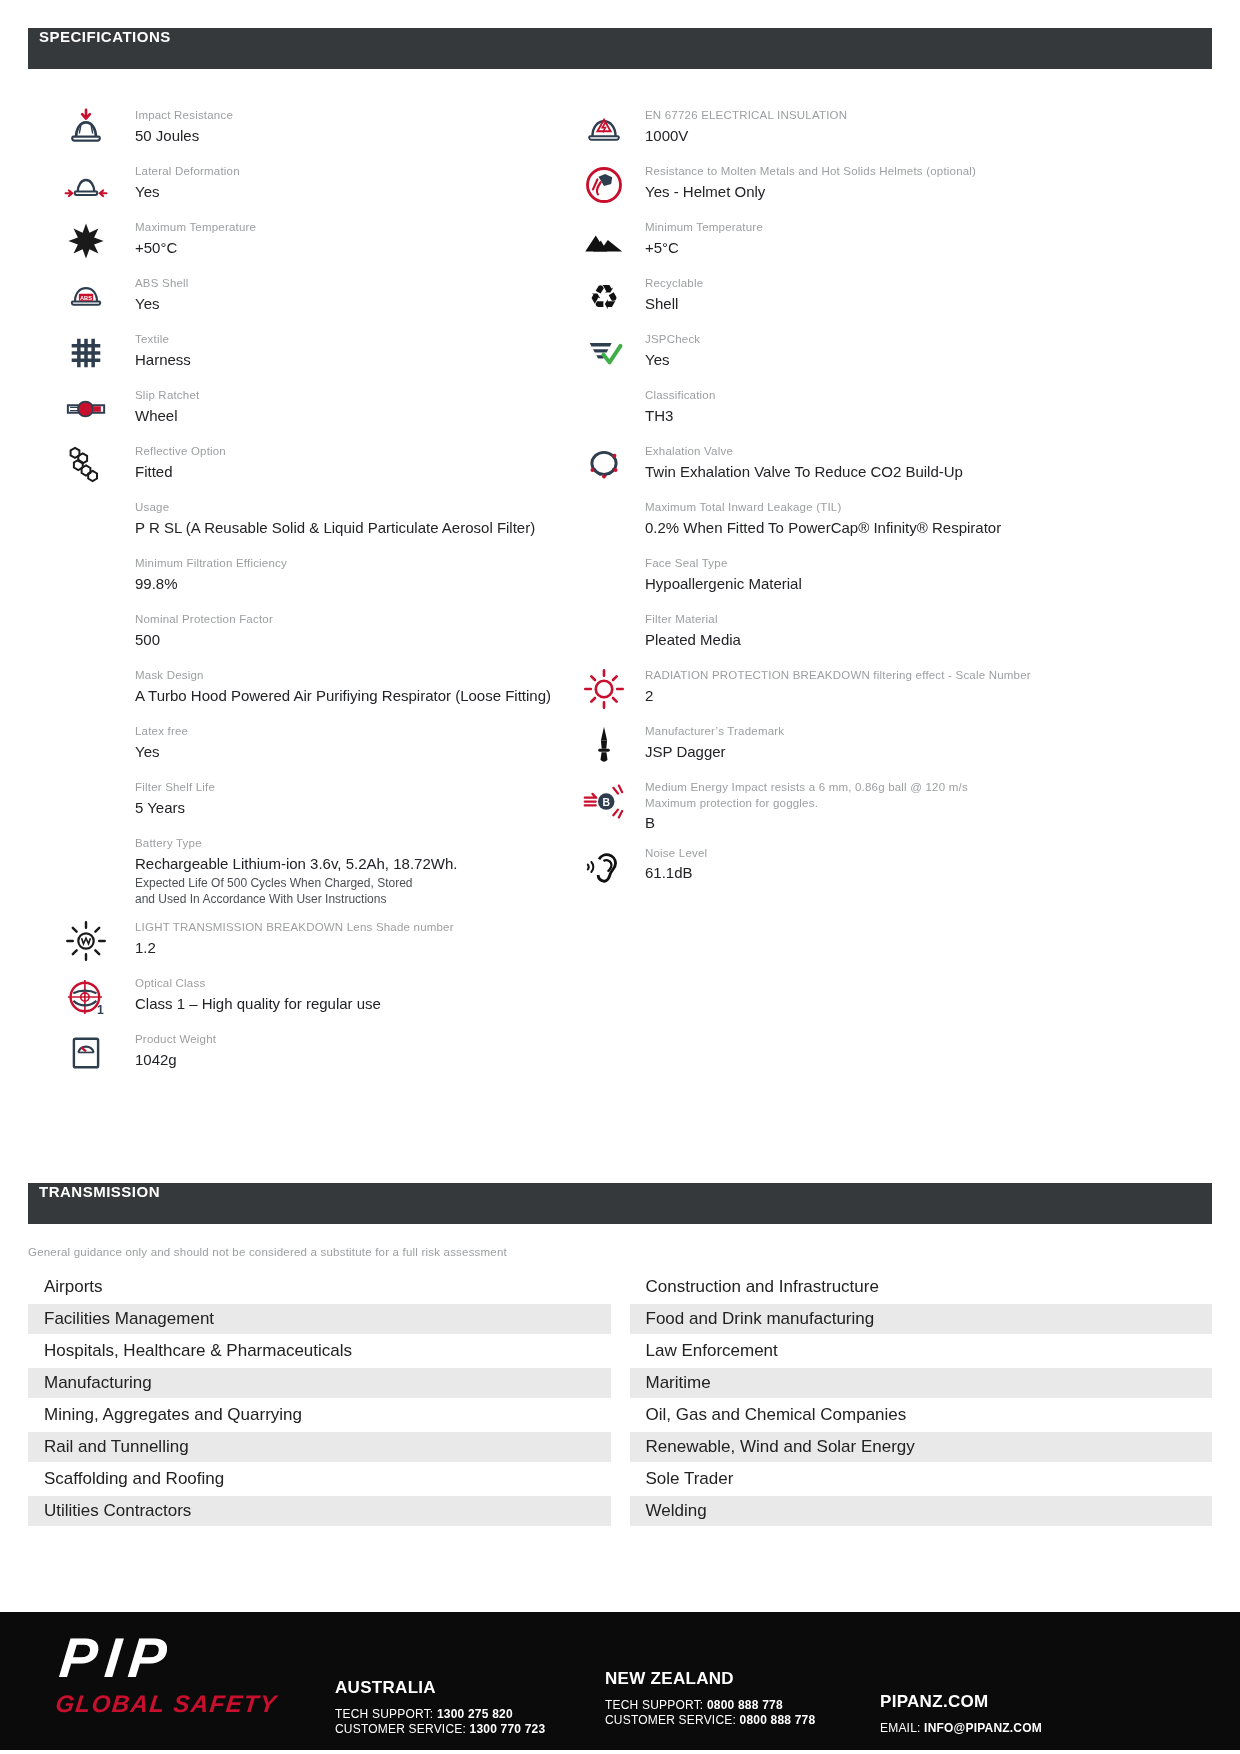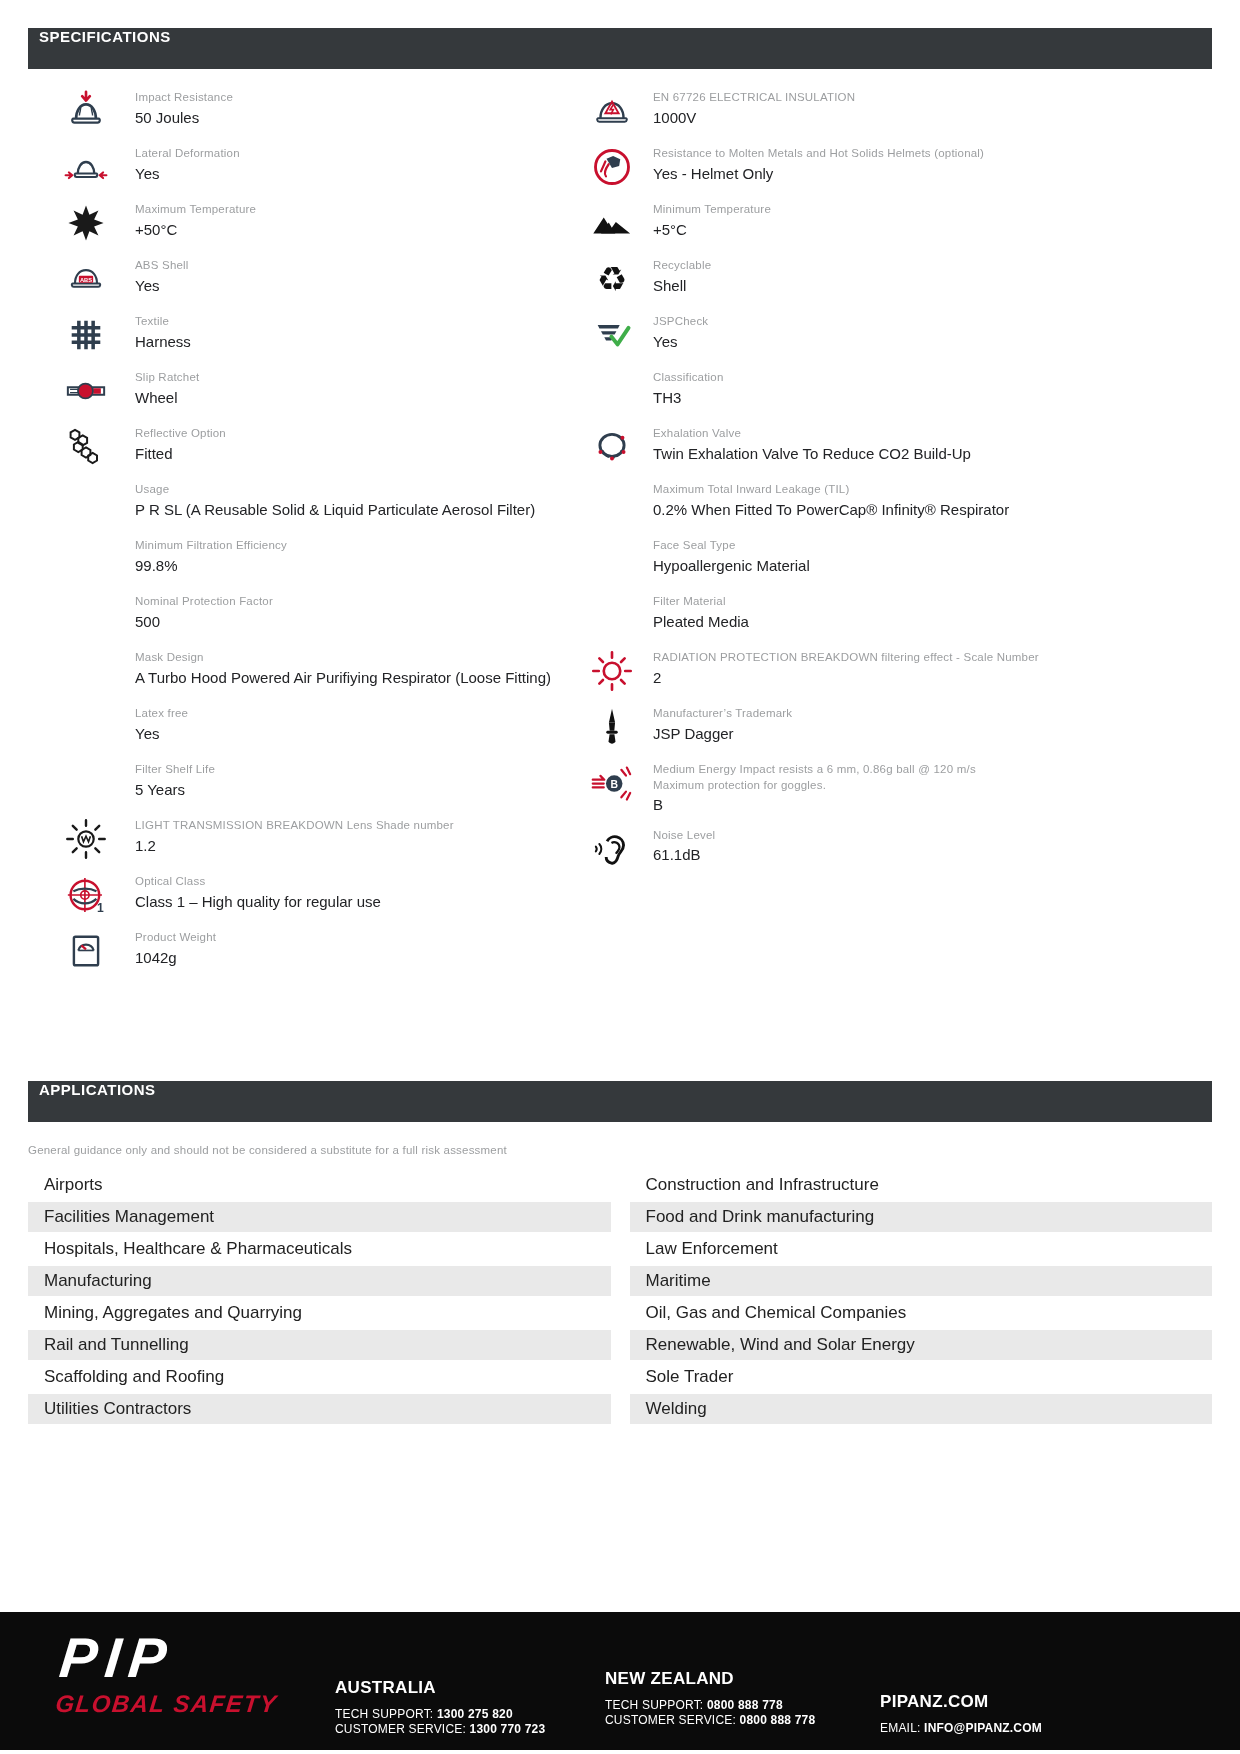--- a/index.html
+++ b/index.html
@@ -12,21 +12,21 @@
     --label-gray:#9c9ea0;
     --text-dark:#222326;
   }
   *{box-sizing:border-box;}
   body{margin:0;background:#fff;font-family:"Liberation Sans","DejaVu Sans",sans-serif;}
   .page{width:1240px;height:1754px;position:relative;background:#fff;overflow:hidden;}
   .content{padding:0 28px;}
   .section-bar{margin-top:28px;height:41px;background:var(--bar-dark);color:#fff;display:flex;align-items:flex-start;
     padding-left:11px;font-size:15px;font-weight:bold;letter-spacing:.5px;}
   .section-bar.apps{margin-top:96px;}
-  .spec-grid{display:grid;grid-template-columns:542px 1fr;margin-top:20px;gap:8px;}
+  .spec-grid{display:grid;grid-template-columns:542px 1fr;margin-top:38px;}
   .spec-row{display:flex;min-height:35px;margin-bottom:12px;}
   .spec-icon{flex:0 0 44px;height:44px;}
   .spec-icon svg{width:100%;height:100%;display:block;}
   .spec-col.left .spec-icon{margin-left:36px;margin-right:27px;}
   .spec-col.right .spec-icon{margin-left:12px;margin-right:19px;}
   .spec-text{padding-top:1px;max-width:430px;}
   .spec-col.right .spec-text{max-width:540px;}
   .spec-label{font-size:11.5px;color:var(--label-gray);letter-spacing:.2px;line-height:1.35;white-space:pre-line;}
   .spec-value{font-size:15px;color:var(--text-dark);margin-top:3px;line-height:1.25;}
   .spec-note{font-size:12px;color:#4c5054;white-space:pre-line;line-height:1.3;margin-top:3px;}
@@ -217,20 +217,29 @@
 
   <div class="spec-row">
     <div class="spec-icon"></div>
     <div class="spec-text">
       <div class="spec-label">Filter Shelf Life</div>
       <div class="spec-value">5 Years</div>
 
     </div>
   </div>
 
+  <div class="spec-row">
+    <div class="spec-icon"></div>
+    <div class="spec-text">
+      <div class="spec-label">Battery Type</div>
+      <div class="spec-value">Rechargeable Lithium-ion 3.6v, 5.2Ah, 18.72Wh.</div>
+      <div class="spec-note">Expected Life Of 500 Cycles When Charged, Stored
+and Used In Accordance With User Instructions</div>
+    </div>
+  </div>
 
   <div class="spec-row">
     <div class="spec-icon">
               <svg viewBox="0 0 40 40">
                 <g stroke="#1a1a1a" stroke-width="2.2" stroke-linecap="round">
                   <path d="M20 3v5M20 32v5M3 20h5M32 20h5M8 8l3.5 3.5M28.5 28.5L32 32M32 8l-3.5 3.5M11.5 28.5L8 32"></path>
                 </g>
                 <circle cx="20" cy="20" r="7" fill="none" stroke="#1a1a1a" stroke-width="2"></circle>
                 <path d="M16 17.5l1.7 5 2.3-5 2.3 5 1.7-5" fill="none" stroke="#1a1a1a" stroke-width="1.5"></path>
               </svg>
@@ -470,21 +479,21 @@
     <div class="spec-text">
       <div class="spec-label">Noise Level</div>
       <div class="spec-value">61.1dB</div>
 
     </div>
   </div>
 </div>
     </div>
 
     <div class="section-bar apps">
-      <span>APPLICATIONS</span>
+      <span>TRANSMISSION</span>
     </div>
     <div class="disclaimer">General guidance only and should not be considered a substitute for a full risk assessment</div>
 
     <div class="app-grid">
       <div class="app-col" id="app-left">
   <div class="app-row">Airports</div>
 
   <div class="app-row alt">Facilities Management</div>
 
   <div class="app-row">Hospitals, Healthcare &amp; Pharmaceuticals</div>

